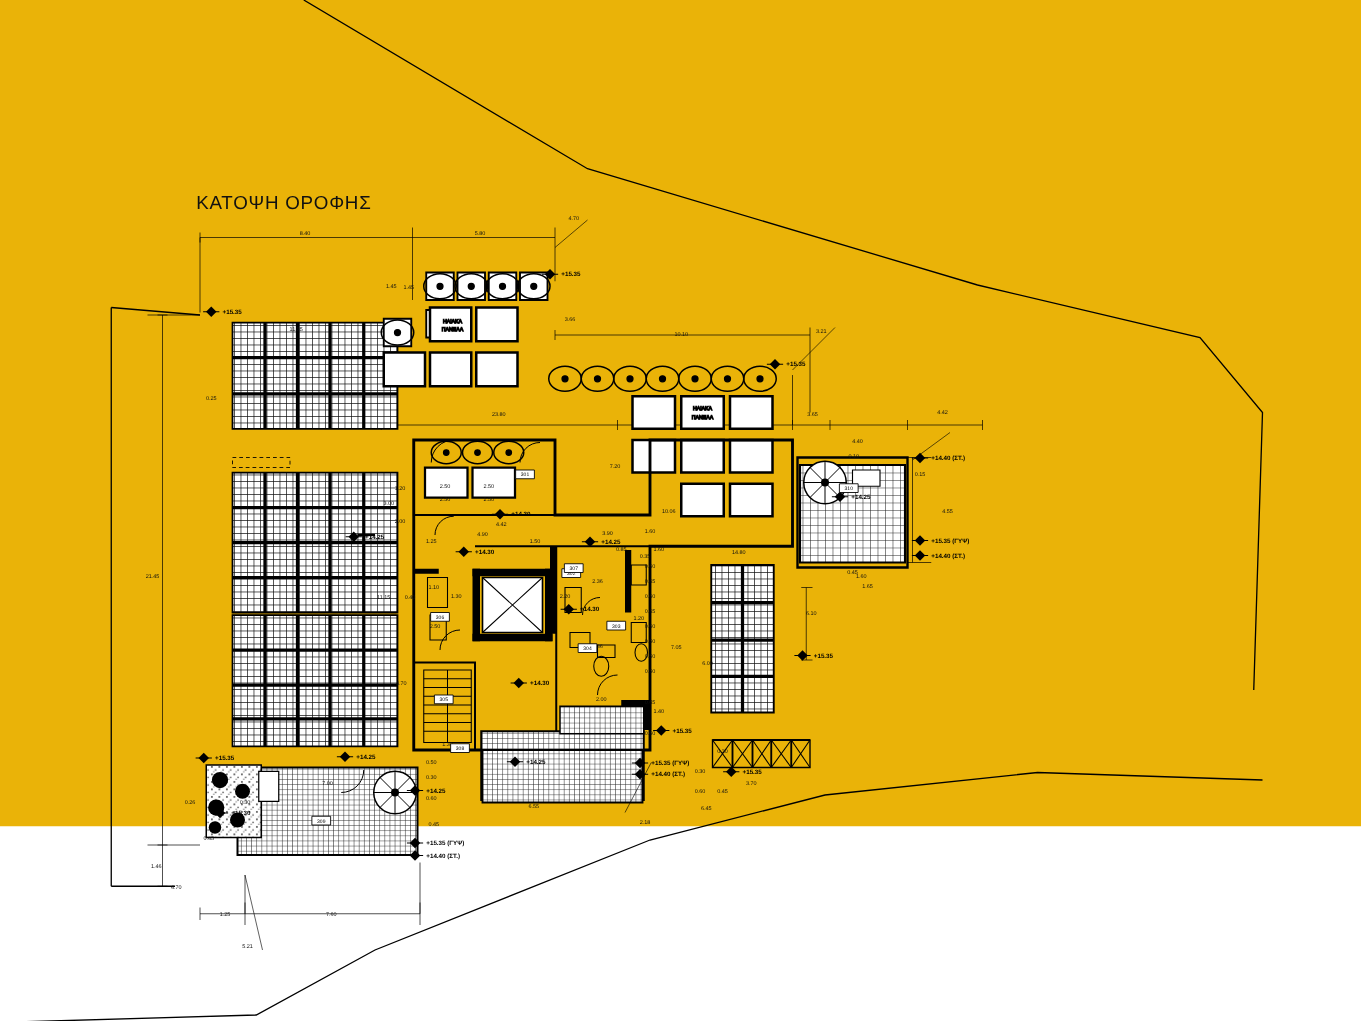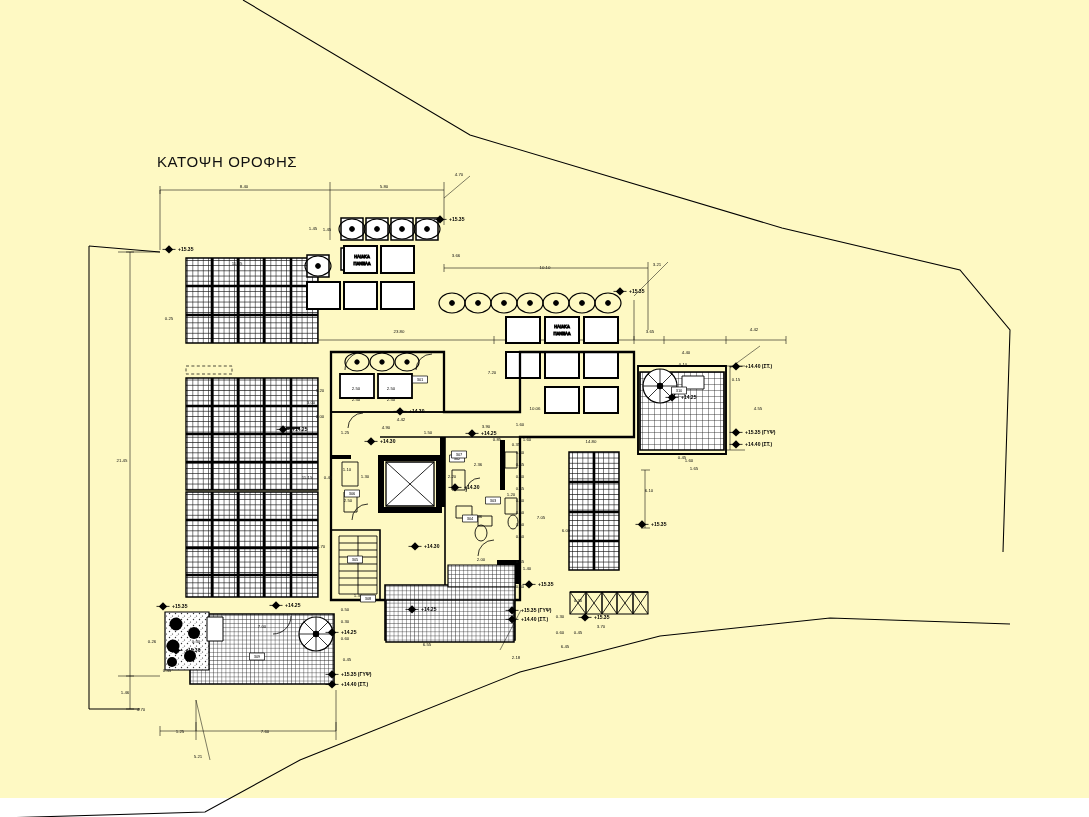--- a/index.html
+++ b/index.html
@@ -1,18 +1,18 @@
 <!DOCTYPE html>
 <html><head>
 <meta charset="utf-8">
 <style>
   html,body{margin:0;padding:0;background:#ffffff;}
   body{width:1089px;height:817px;overflow:hidden;
        font-family:"Liberation Sans",sans-serif;color:#000;}
-  #sheet{position:relative;width:1089px;height:798px;background:#fef9c3;text-align:right;}
+  #sheet{position:relative;width:1089px;height:661px;background:#eab308;text-align:right;}
   svg{position:absolute;left:0;top:0;width:1089px;height:817px;}
   .ttl{font-size:15px;letter-spacing:.6px;fill:#111;}
   .dim{font-size:4.4px;fill:#111;font-family:"Liberation Sans",sans-serif;}
   .elv{font-size:5px;fill:#000;font-weight:bold;}
   .lbl{font-size:4.2px;fill:#000;}
   .rm{font-size:4px;fill:#000;}
   line,polyline,path,rect,circle,polygon{vector-effect:non-scaling-stroke;}
 </style>
 </head>
 <body>

